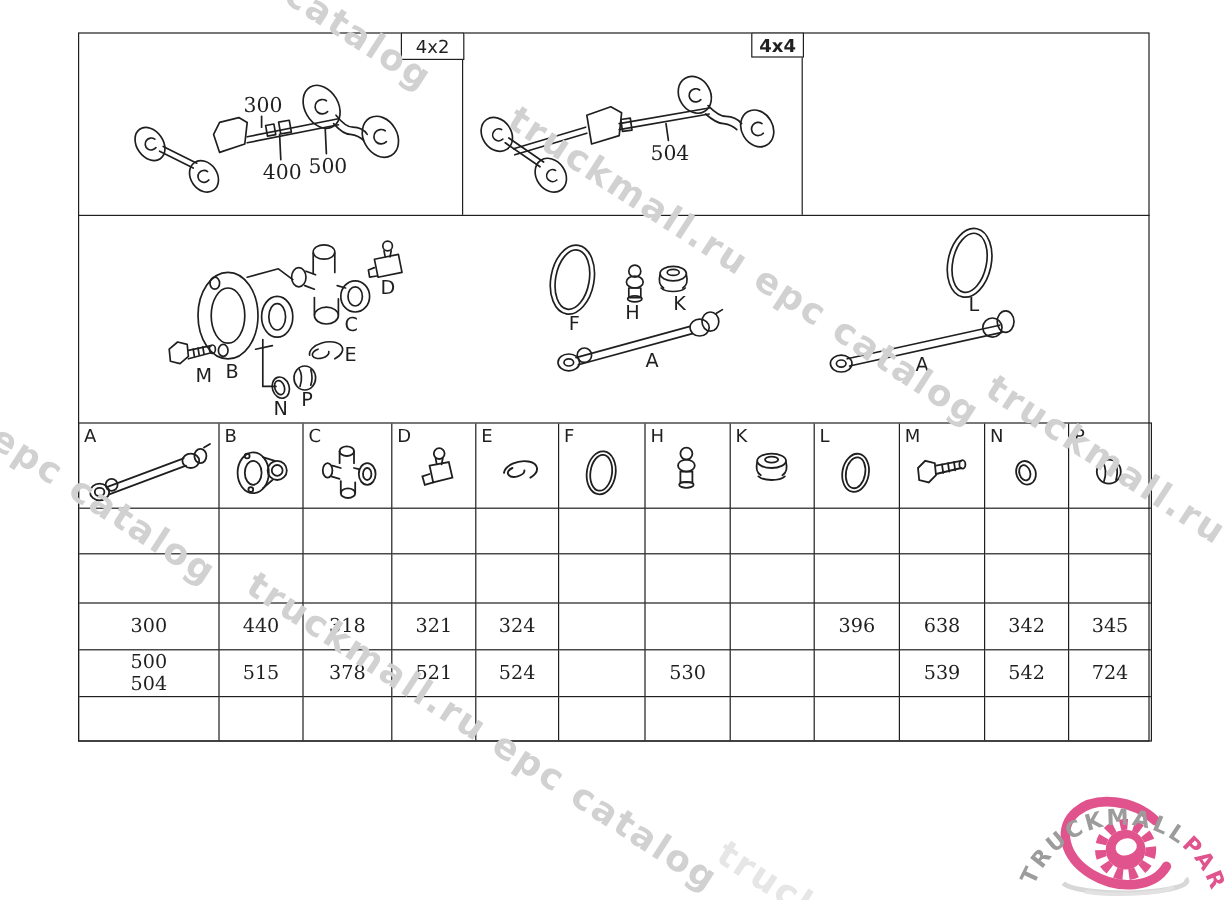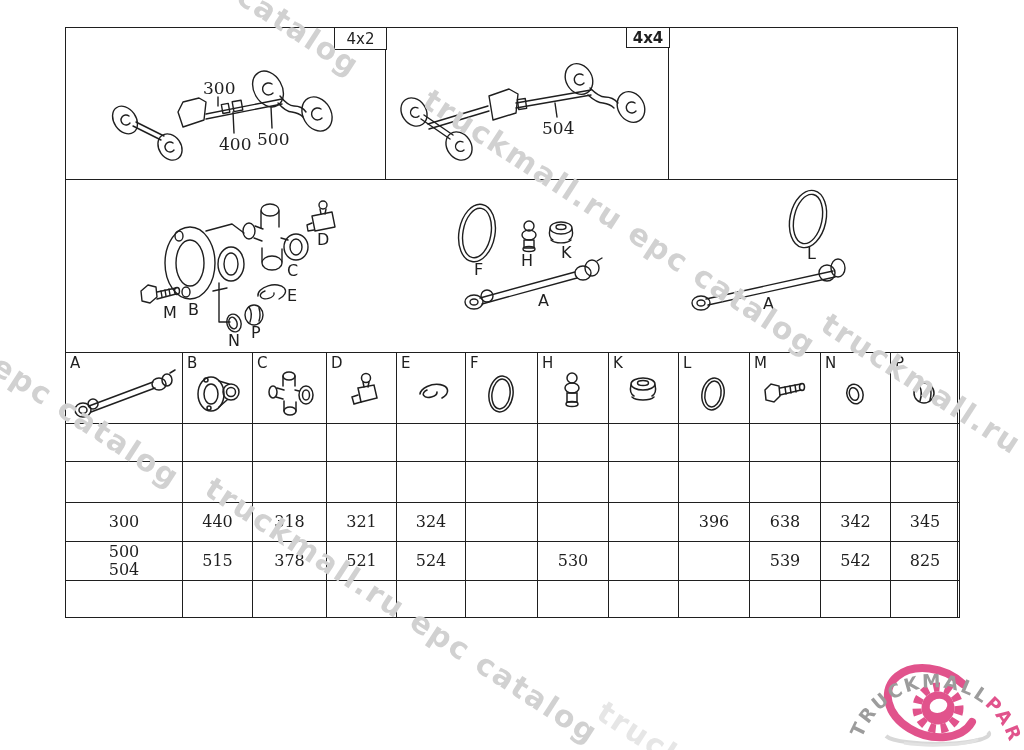--- a/index.html
+++ b/index.html
@@ -401,21 +401,21 @@
     <div class="tc">515</div>
     <div class="tc">378</div>
     <div class="tc">521</div>
     <div class="tc">524</div>
     <div class="tc"></div>
     <div class="tc">530</div>
     <div class="tc"></div>
     <div class="tc"></div>
     <div class="tc">539</div>
     <div class="tc">542</div>
-    <div class="tc">825</div>
+    <div class="tc">724</div>
 
     <div class="tc"></div>
     <div class="tc"></div>
     <div class="tc"></div>
     <div class="tc"></div>
     <div class="tc"></div>
     <div class="tc"></div>
     <div class="tc"></div>
     <div class="tc"></div>
     <div class="tc"></div>

